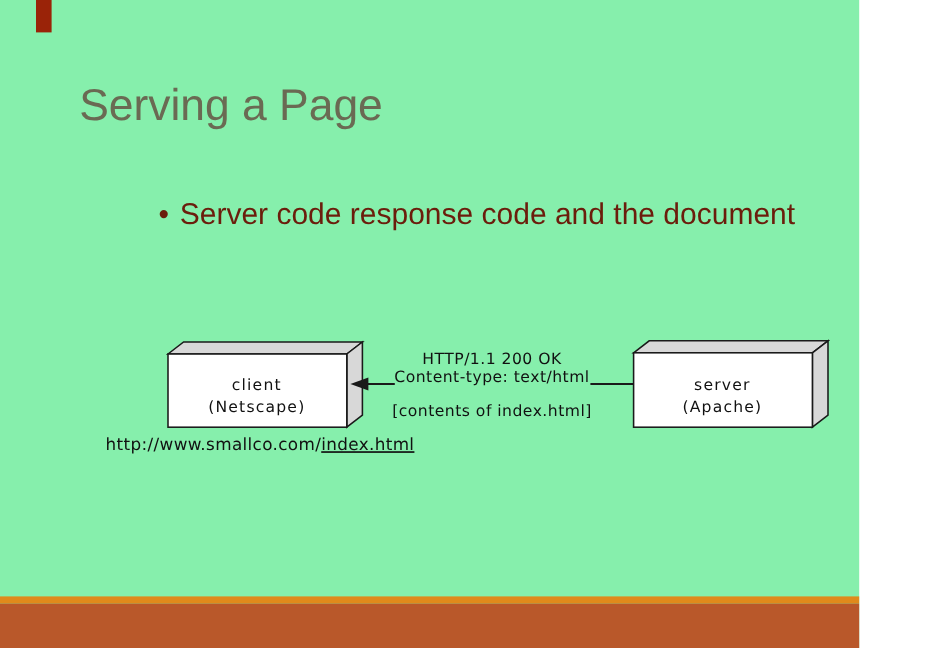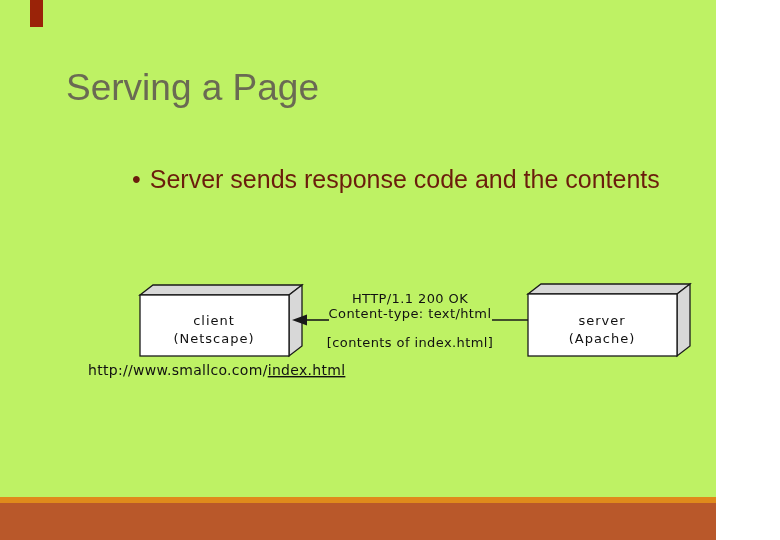--- a/index.html
+++ b/index.html
@@ -1,19 +1,19 @@
 <!DOCTYPE html>
 <html><head>
 <meta charset="utf-8">
 <style>
   html,body{margin:0;padding:0;}
   .slide{
     position:relative;
     width:716px;height:540px;
-    background:#bef264;
+    background:#86efac;
     overflow:hidden;
     font-family:"Liberation Sans", sans-serif;
   }
   .corner-tab{
     position:absolute;left:30px;top:0;width:13px;height:27px;
     background:#9a2308;
   }
   .slide-title{
     position:absolute;left:66px;top:68px;
     font-size:37px;font-weight:400;line-height:1.1;
@@ -53,21 +53,21 @@
 <body>
 
 <div class="slide">
 
   <div class="corner-tab"></div>
 
   <h1 class="slide-title">Serving a Page</h1>
 
   <div class="bullet-row">
     <span class="bullet-dot">•</span>
-    <span>Server sends response code and the contents</span>
+    <span>Server code response code and the document</span>
   </div>
 
   <svg class="diagram" viewBox="0 0 620 112" width="620" height="112">
 
     <g>
       <polygon class="shade" points="60,25 73,15 222,15 209,25"></polygon>
       <polygon class="shade" points="209,25 222,15 222,76 209,86"></polygon>
       <rect class="face" x="60" y="25" width="149" height="61"></rect>
       <text class="boxlabel" x="134" y="55" text-anchor="middle">client</text>
       <text class="boxlabel" x="134" y="73" text-anchor="middle">(Netscape)</text>

